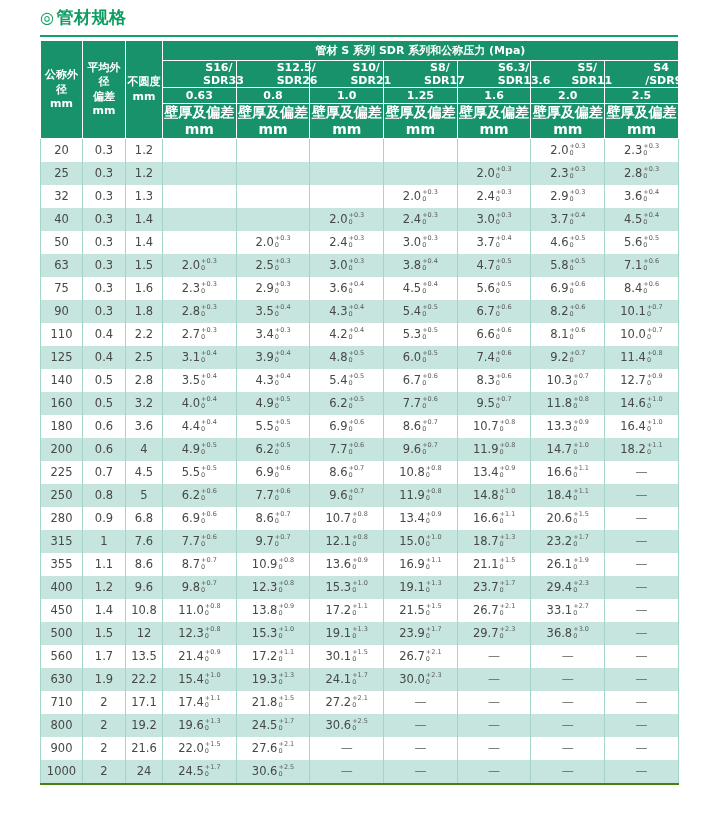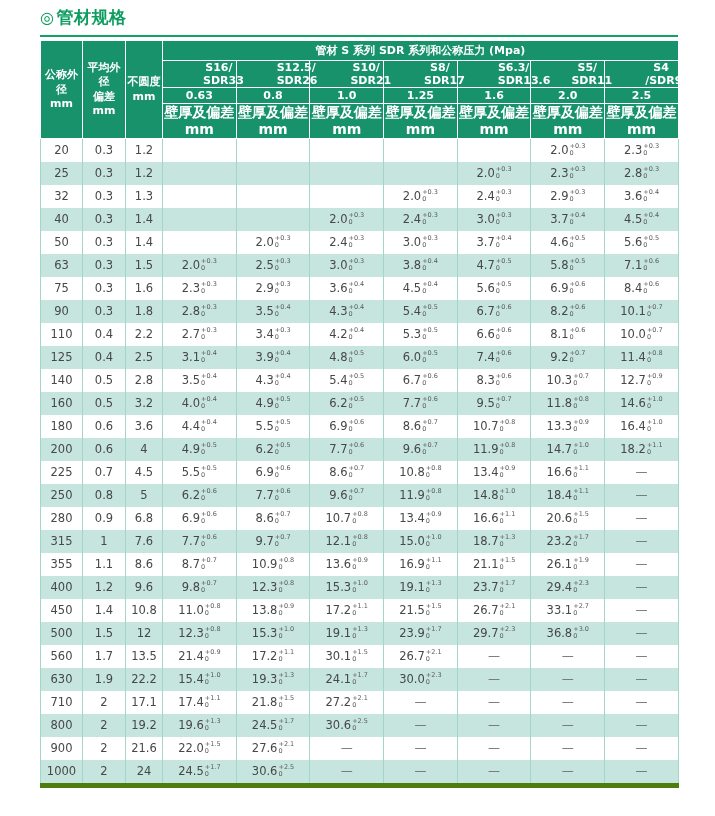--- a/index.html
+++ b/index.html
@@ -68,21 +68,21 @@
     height: 23px;
     text-align: center;
     vertical-align: middle;
     font-size: 11.5px;
     color: #474747;
     border-left: 1px solid #a3d6c8;
     padding: 0;
   }
   tbody td:first-child { border-left: 1px solid #a3d6c8; }
   tbody tr td:last-child { border-right: 1px solid #a3d6c8; }
-  tbody tr:last-child td { border-bottom: 5px solid #4d7c0f; text-align: center; }
+  tbody tr:last-child td { border-bottom: 2px solid #4d7c0f; text-align: center; }
   tbody tr:nth-child(even) td { background: #c6e5df; }
 
   .val { display: inline-block; vertical-align: middle; }
   .tol {
     display: inline-flex;
     flex-direction: column;
     align-items: flex-start;
     justify-content: center;
     vertical-align: middle;
     font-size: 6.5px;

